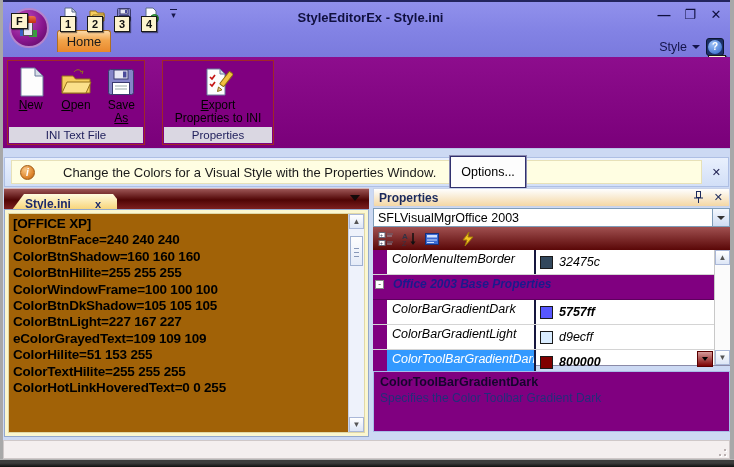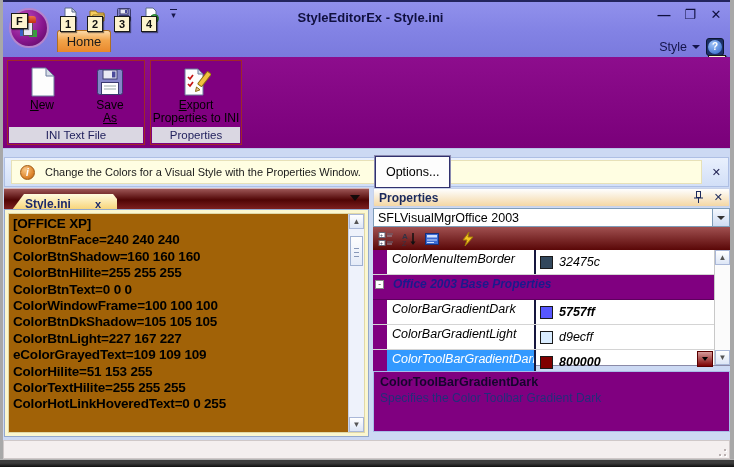--- a/index.html
+++ b/index.html
@@ -55,39 +55,39 @@
     display:flex; align-items:center; justify-content:center; }
   .help-circle { width:14px; height:14px; border-radius:50%; background:radial-gradient(circle at 35% 30%, #9ec2f8, #2a62c8);
     color:#fff; font-size:10px; font-weight:bold; text-align:center; line-height:14px; }
   .help-keytip { position:absolute; right:-2px; top:17px; }
 
   
   .ribbon { position:absolute; left:3px; right:4px; top:57px; height:92px;
     background:linear-gradient(#8d0d8d, #7a007a); border-bottom:1px solid #b9c4ea; }
   .rgroup { position:absolute; top:3px; height:85px; border:1px solid #a02828; background:#800080; }
   .rgroup-1 { left:4px; width:138px; }
-  .rgroup-2 { left:147px; width:92px; }
+  .rgroup-2 { left:159px; width:112px; }
   .rgroup-caption { position:absolute; left:1px; right:1px; bottom:1px; height:16px; background:#dad7e2;
     color:#22225e; font-size:11.5px; text-align:center; line-height:16px; }
   .rbtn-row { display:flex; justify-content:space-around; align-items:flex-start; height:67px; padding-top:4px; }
   .rbtn { display:flex; flex-direction:column; align-items:center; min-width:40px; }
   .rbtn .ric { height:34px; display:flex; align-items:center; }
   .rbtn .rlabel { font-size:12px; color:#000; text-align:center; line-height:13px; }
   .rbtn .rlabel u { text-decoration:underline; }
 
   
   .msgbar { position:absolute; left:4px; right:5px; top:157px; height:30px;
     background:linear-gradient(#e9f0fd,#d2dff7); border:1px solid #aebfe4; }
   .msg-yellow { position:absolute; left:6px; top:2px; bottom:2px; right:26px; background:#fffee2;
     border:1px solid #e7e1b8; display:flex; align-items:center; padding-left:8px; }
   .info-icon { width:15px; height:15px; border-radius:50%;
     background:radial-gradient(circle at 35% 30%, #f8c888, #e08830 60%, #b05e14);
     border:1px solid #a05a14; color:#fff; font-size:10px; font-weight:bold; font-style:italic;
     text-align:center; line-height:14px; flex:0 0 auto; }
-  .msg-text { margin-left:10px; font-size:11px; color:#1a1a1a; }
+  .msg-text { margin-left:28px; font-size:13px; color:#1a1a1a; }
   .options-btn { margin-left:14px; height:21px; padding:15px 10px; background:#fdfdfd;
     border:1px solid #31316e; outline:1px solid #8a8ab0; font-size:12.5px; color:#000;
     display:flex; align-items:center; }
   .msg-close { position:absolute; right:7px; top:8px; font-size:11px; font-weight:bold; color:#1c1c4e; }
 
   
   .doc-panel { position:absolute; left:4px; top:188px; width:365px; height:249px; }
   .doc-tabstrip { position:relative; height:21px;
     background:linear-gradient(180deg,#9c5555 0%, #500505 55%, #7c2020 100%);
     border-top:1px solid #d8b6b6; }
@@ -243,20 +243,33 @@
                 <path d="M3 1h14l8 8v20H3z" fill="#fdfdfd" stroke="#6b7a9c"></path>
                 <path d="M17 1l8 8h-8z" fill="#d7dde8" stroke="#6b7a9c"></path>
               </svg>
             </span>
             <span class="rlabel">
               <div><u>N</u>ew</div>
             </span>
           </div>
           <div class="rbtn">
             <span class="ric">
+              <svg width="32" height="28" viewBox="0 0 32 28">
+                <path d="M14 4c2-3 6-3 8 0" fill="none" stroke="#96701a"></path>
+                <path d="M20 4l3-1-1 3" fill="none" stroke="#96701a"></path>
+                <path d="M2 8h11l2.5 3H30v14H2z" fill="#f6cd5e" stroke="#96701a"></path>
+                <path d="M2 25l5-11h24l-5 11z" fill="#fbe08a" stroke="#96701a"></path>
+              </svg>
+            </span>
+            <span class="rlabel">
+              <div><u>O</u>pen</div>
+            </span>
+          </div>
+          <div class="rbtn">
+            <span class="ric">
               <svg width="28" height="28" viewBox="0 0 28 28">
                 <rect x="1.5" y="1.5" width="25" height="25" rx="2" fill="#8585c8" stroke="#3b3b70"></rect>
                 <rect x="7" y="2" width="14" height="9" fill="#e8e8f4" stroke="#3b3b70"></rect>
                 <rect x="16" y="3.5" width="3.5" height="6" fill="#4a4a9a"></rect>
                 <rect x="5.5" y="14.5" width="17" height="12" fill="#fff" stroke="#3b3b70"></rect>
                 <line x1="8" y1="18" x2="20" y2="18" stroke="#9aa"></line>
                 <line x1="8" y1="21" x2="20" y2="21" stroke="#9aa"></line>
               </svg>
             </span>
             <span class="rlabel">
@@ -309,21 +322,20 @@
       </div>
       <span class="tabstrip-arrow"></span>
     </div>
     <div class="editor-wrap">
       <div class="editor">
         <div class="editor-lines" id="editor-lines">
             <div class="editor-line">[OFFICE XP]</div>
             <div class="editor-line">ColorBtnFace=240 240 240</div>
             <div class="editor-line">ColorBtnShadow=160 160 160</div>
             <div class="editor-line">ColorBtnHilite=255 255 255</div>
-            <div class="editor-line">ColorBtnText=0 0 0</div>
             <div class="editor-line">ColorWindowFrame=100 100 100</div>
             <div class="editor-line">ColorBtnDkShadow=105 105 105</div>
             <div class="editor-line">ColorBtnLight=227 167 227</div>
             <div class="editor-line">eColorGrayedText=109 109 109</div>
             <div class="editor-line">ColorHilite=51 153 255</div>
             <div class="editor-line">ColorTextHilite=255 255 255</div>
             <div class="editor-line">ColorHotLinkHoveredText=0 0 255</div>
           </div>
         <div class="editor-scroll">
           <span class="sbtn up">▲</span>

